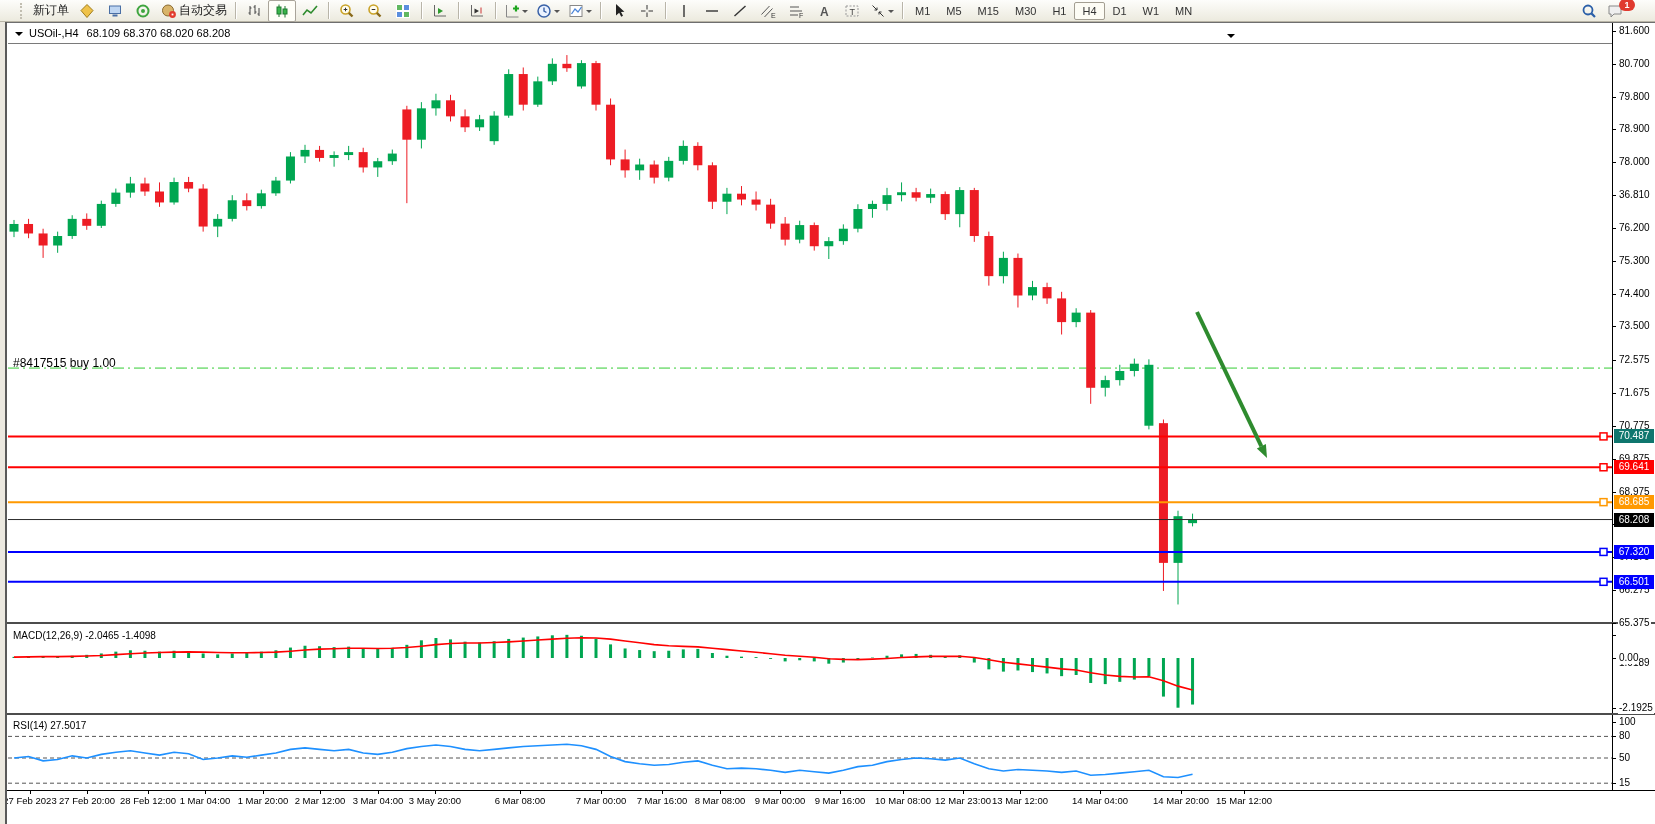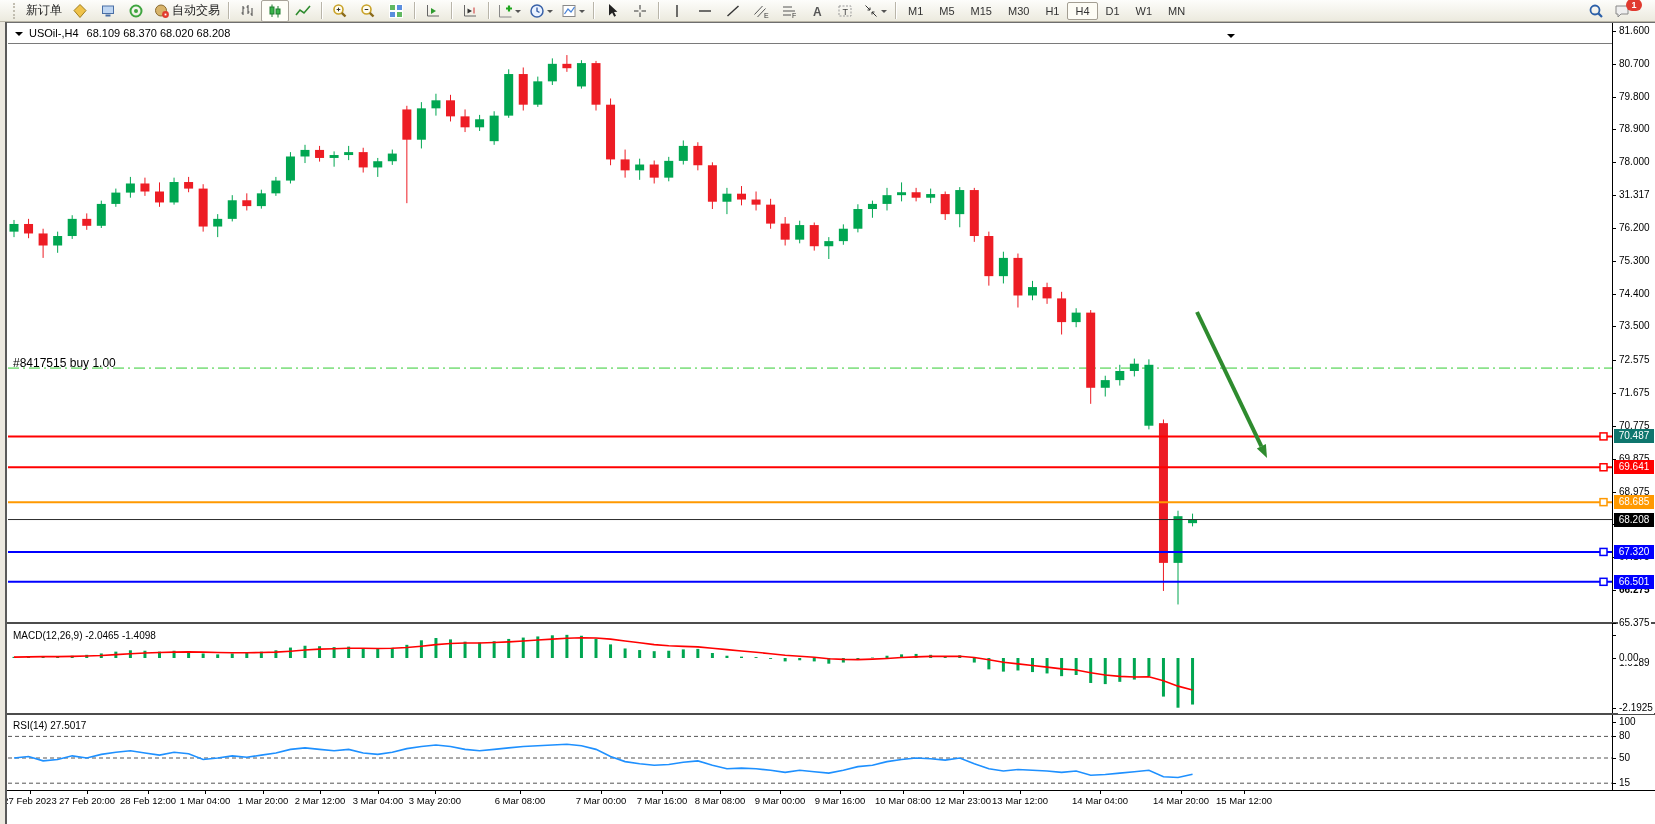--- a/index.html
+++ b/index.html
@@ -1,21 +1,21 @@
 <!DOCTYPE html>
 <html><head>
 <meta charset="utf-8">
 <style>
   html,body{margin:0;padding:0}
   body{width:1655px;height:824px;position:relative;overflow:hidden;background:#fff;
        font-family:"Liberation Sans",sans-serif;-webkit-font-smoothing:antialiased}
   
   .toolbar{position:absolute;top:0;left:0;width:1655px;height:22px;box-sizing:border-box;
     background:linear-gradient(#fdfdfb,#eceade);border-bottom:1px solid #b9b5a7;
-    display:flex;align-items:center;padding:0 9px;z-index:60}
+    display:flex;align-items:center;padding:0 16px;z-index:60}
   .tbtn{height:20px;min-width:20px;display:flex;align-items:center;justify-content:center;gap:2px;
     padding:0 3px;border:1px solid transparent;border-radius:2px;font-size:12px;color:#222;cursor:default;white-space:nowrap}
   .tbtn.pressed{background:#fffef8;border-color:#a9a49a}
   .tbtn svg{display:block}
   .sep{width:1px;height:17px;background:#b9b5a9;box-shadow:1px 0 0 #fff;margin:0 4px;flex:0 0 auto}
   .grip{width:3px;height:16px;border-left:2px dotted #c2beb1;margin:0 4px;flex:0 0 auto}
   .tf{font-size:11px;color:#333;padding:2px 7px;border:1px solid transparent;border-radius:2px}
   .tf.active{background:#fdfcf5;border-color:#a39e92}
   .spacer{flex:1}
   .dd{width:0;height:0;border:3px solid transparent;border-top-color:#555;margin-top:4px}
@@ -577,21 +577,21 @@
 <div class="plabel" style="top: 25px;">81.600</div>
 <div class="ptick" style="top: 63.832px;"></div>
 <div class="plabel" style="top: 57.832px;">80.700</div>
 <div class="ptick" style="top: 96.664px;"></div>
 <div class="plabel" style="top: 90.664px;">79.800</div>
 <div class="ptick" style="top: 129.496px;"></div>
 <div class="plabel" style="top: 123.496px;">78.900</div>
 <div class="ptick" style="top: 162.328px;"></div>
 <div class="plabel" style="top: 156.328px;">78.000</div>
 <div class="ptick" style="top: 195.16px;"></div>
-<div class="plabel" style="top: 189.16px;">31.317</div>
+<div class="plabel" style="top: 189.16px;">36.810</div>
 <div class="ptick" style="top: 227.992px;"></div>
 <div class="plabel" style="top: 221.992px;">76.200</div>
 <div class="ptick" style="top: 260.824px;"></div>
 <div class="plabel" style="top: 254.824px;">75.300</div>
 <div class="ptick" style="top: 293.656px;"></div>
 <div class="plabel" style="top: 287.656px;">74.400</div>
 <div class="ptick" style="top: 326.488px;"></div>
 <div class="plabel" style="top: 320.488px;">73.500</div>
 <div class="ptick" style="top: 360.232px;"></div>
 <div class="plabel" style="top: 354.232px;">72.575</div>
@@ -601,21 +601,21 @@
 <div class="plabel" style="top: 419.896px;">70.775</div>
 <div class="ptick" style="top: 458.728px;"></div>
 <div class="plabel" style="top: 452.728px;">69.875</div>
 <div class="ptick" style="top: 491.56px;"></div>
 <div class="plabel" style="top: 485.56px; text-align: center;">68.975</div>
 <div class="ptick" style="top: 524.392px;"></div>
 <div class="plabel" style="top: 518.392px;">68.075</div>
 <div class="ptick" style="top: 557.224px;"></div>
 <div class="plabel" style="top: 551.224px;">67.175</div>
 <div class="ptick" style="top: 590.056px;"></div>
-<div class="plabel" style="top: 584.056px; font-weight: bold;">66.275</div>
+<div class="plabel" style="top: 584.056px;">66.275</div>
 <div class="ptick" style="top: 622.888px;"></div>
 <div class="plabel" style="top: 616.888px;">65.375</div>
 <div class="ptick" style="top: 634.871px;"></div>
 <div class="plabel" style="top: 613px; margin-top: 44px;">1.0189</div>
 <div class="ptick" style="top: 658px;"></div>
 <div class="plabel" style="top: 652px;">0.00</div>
 <div class="ptick" style="top: 707.77px;"></div>
 <div class="plabel" style="top: 701.77px;">-2.1925</div>
 <div class="ptick" style="top: 722px;"></div>
 <div class="plabel" style="top: 716px;">100</div>

